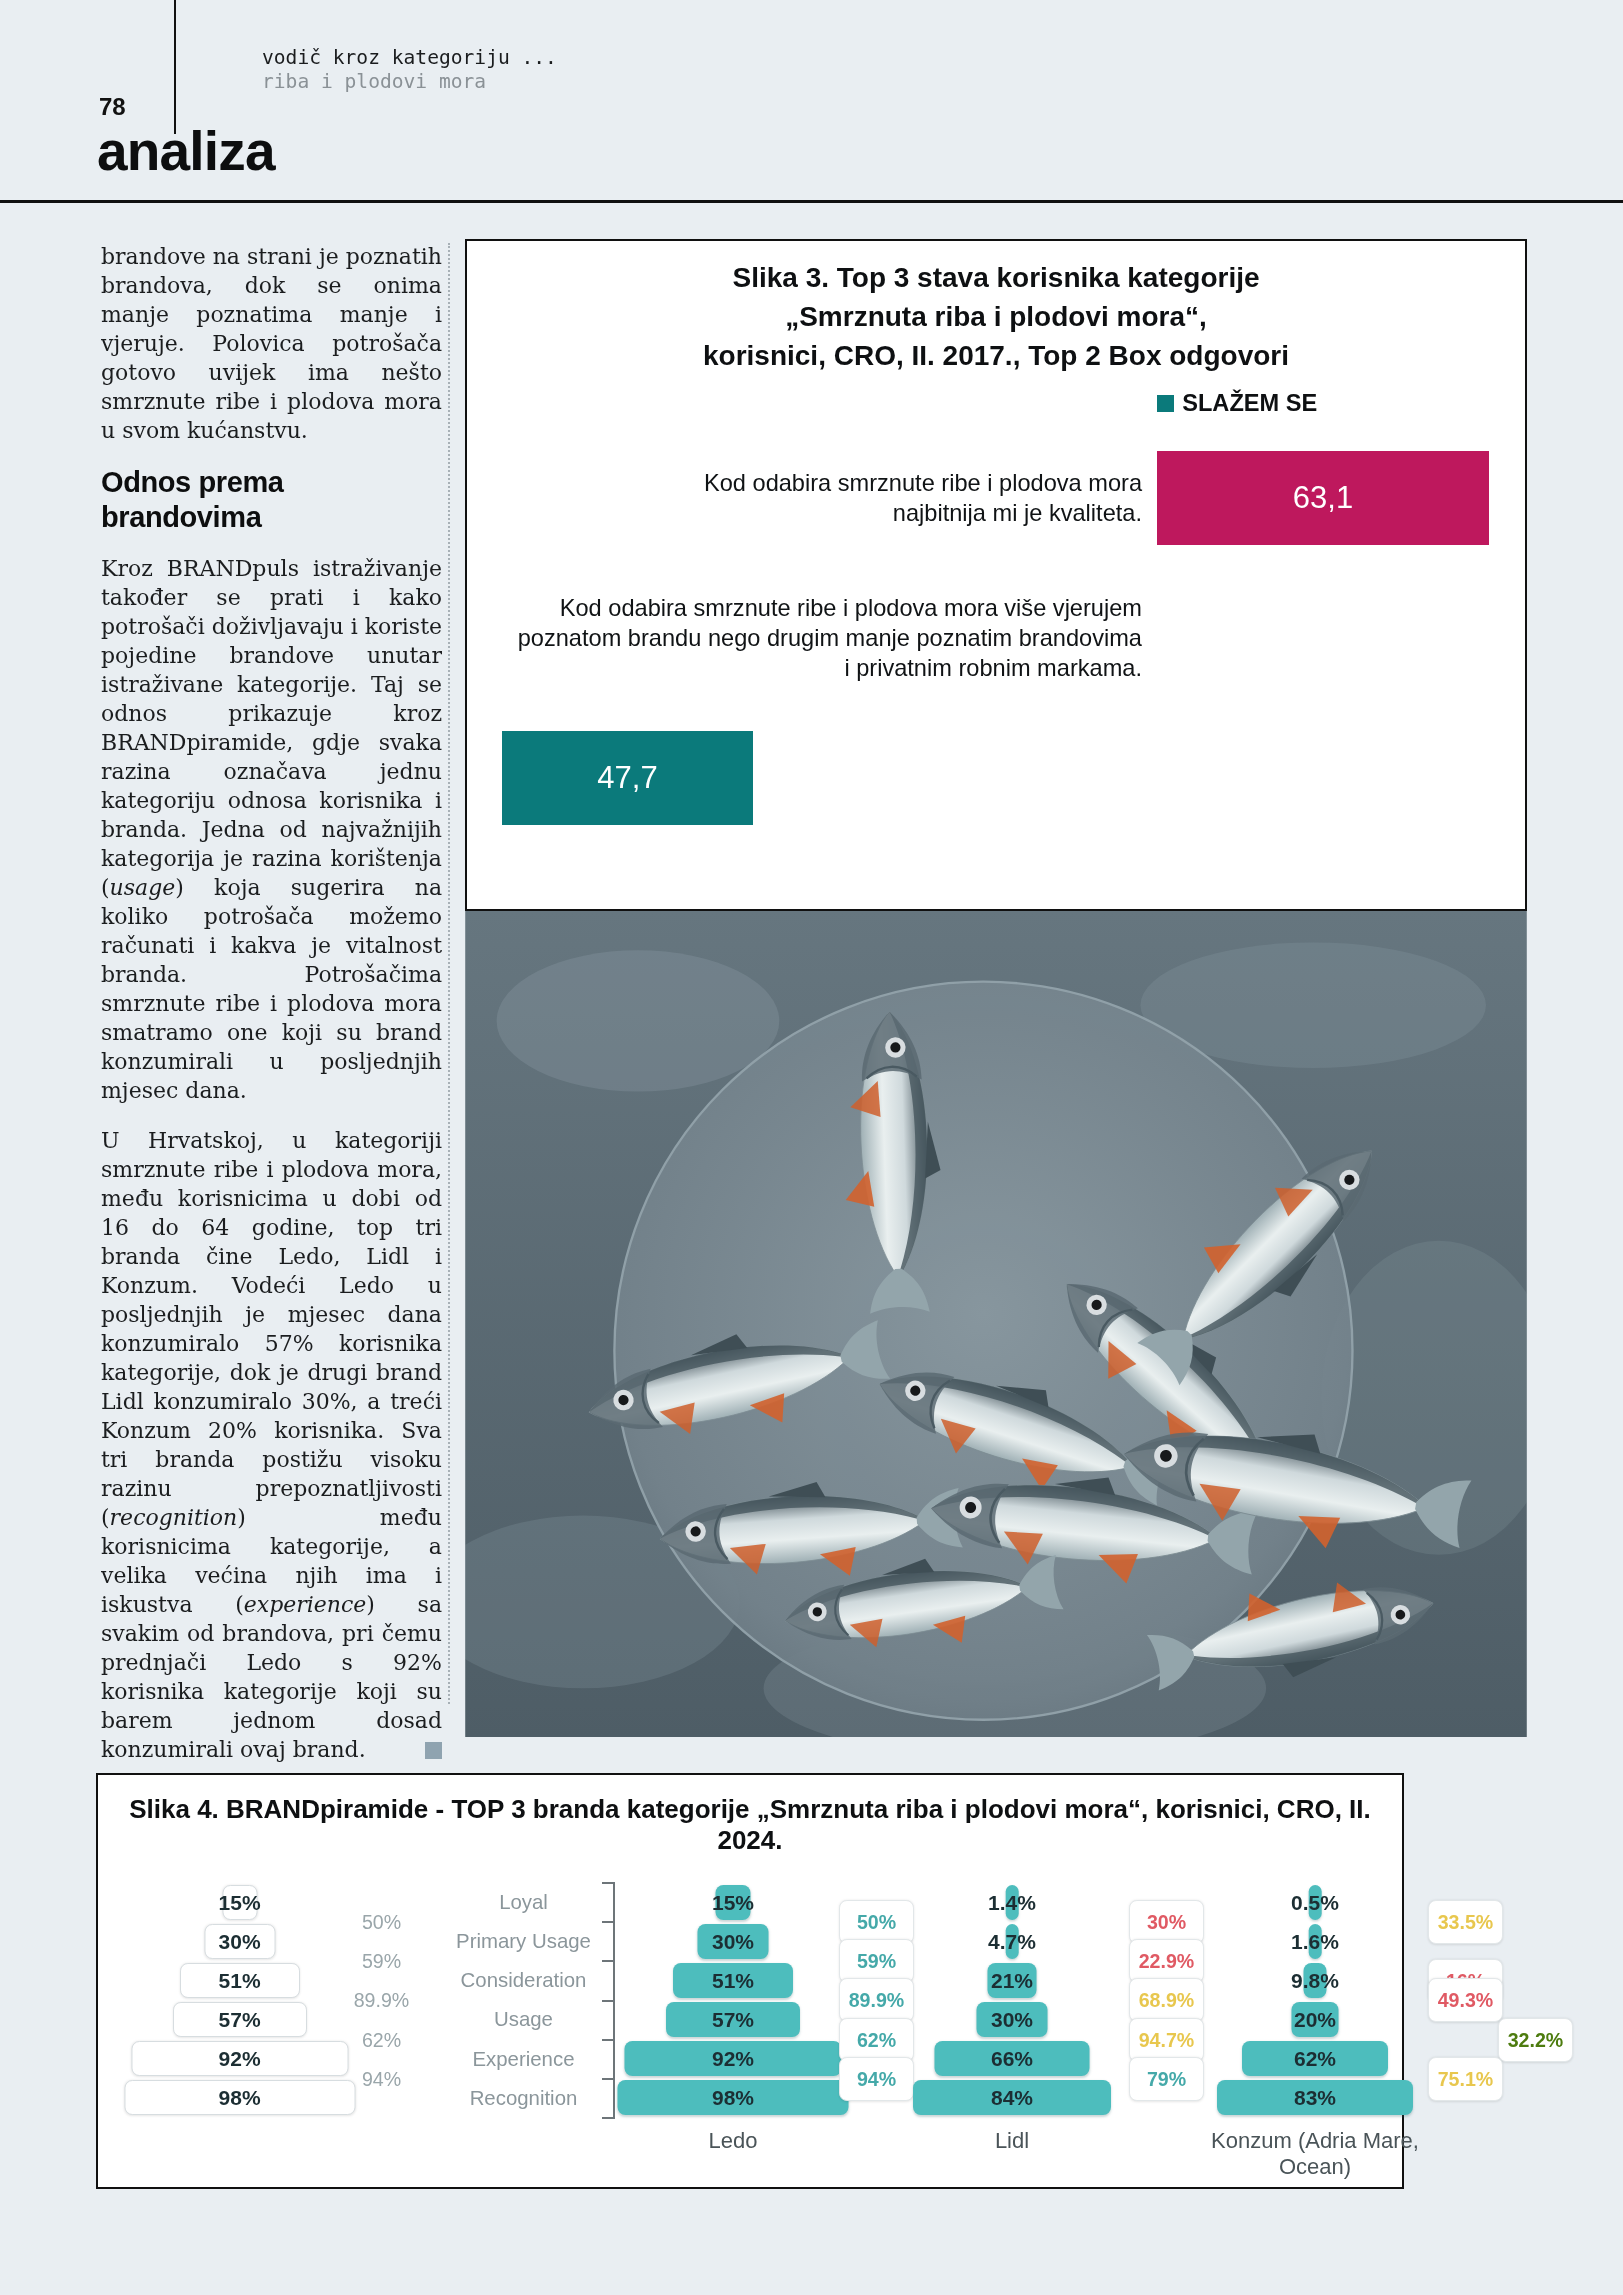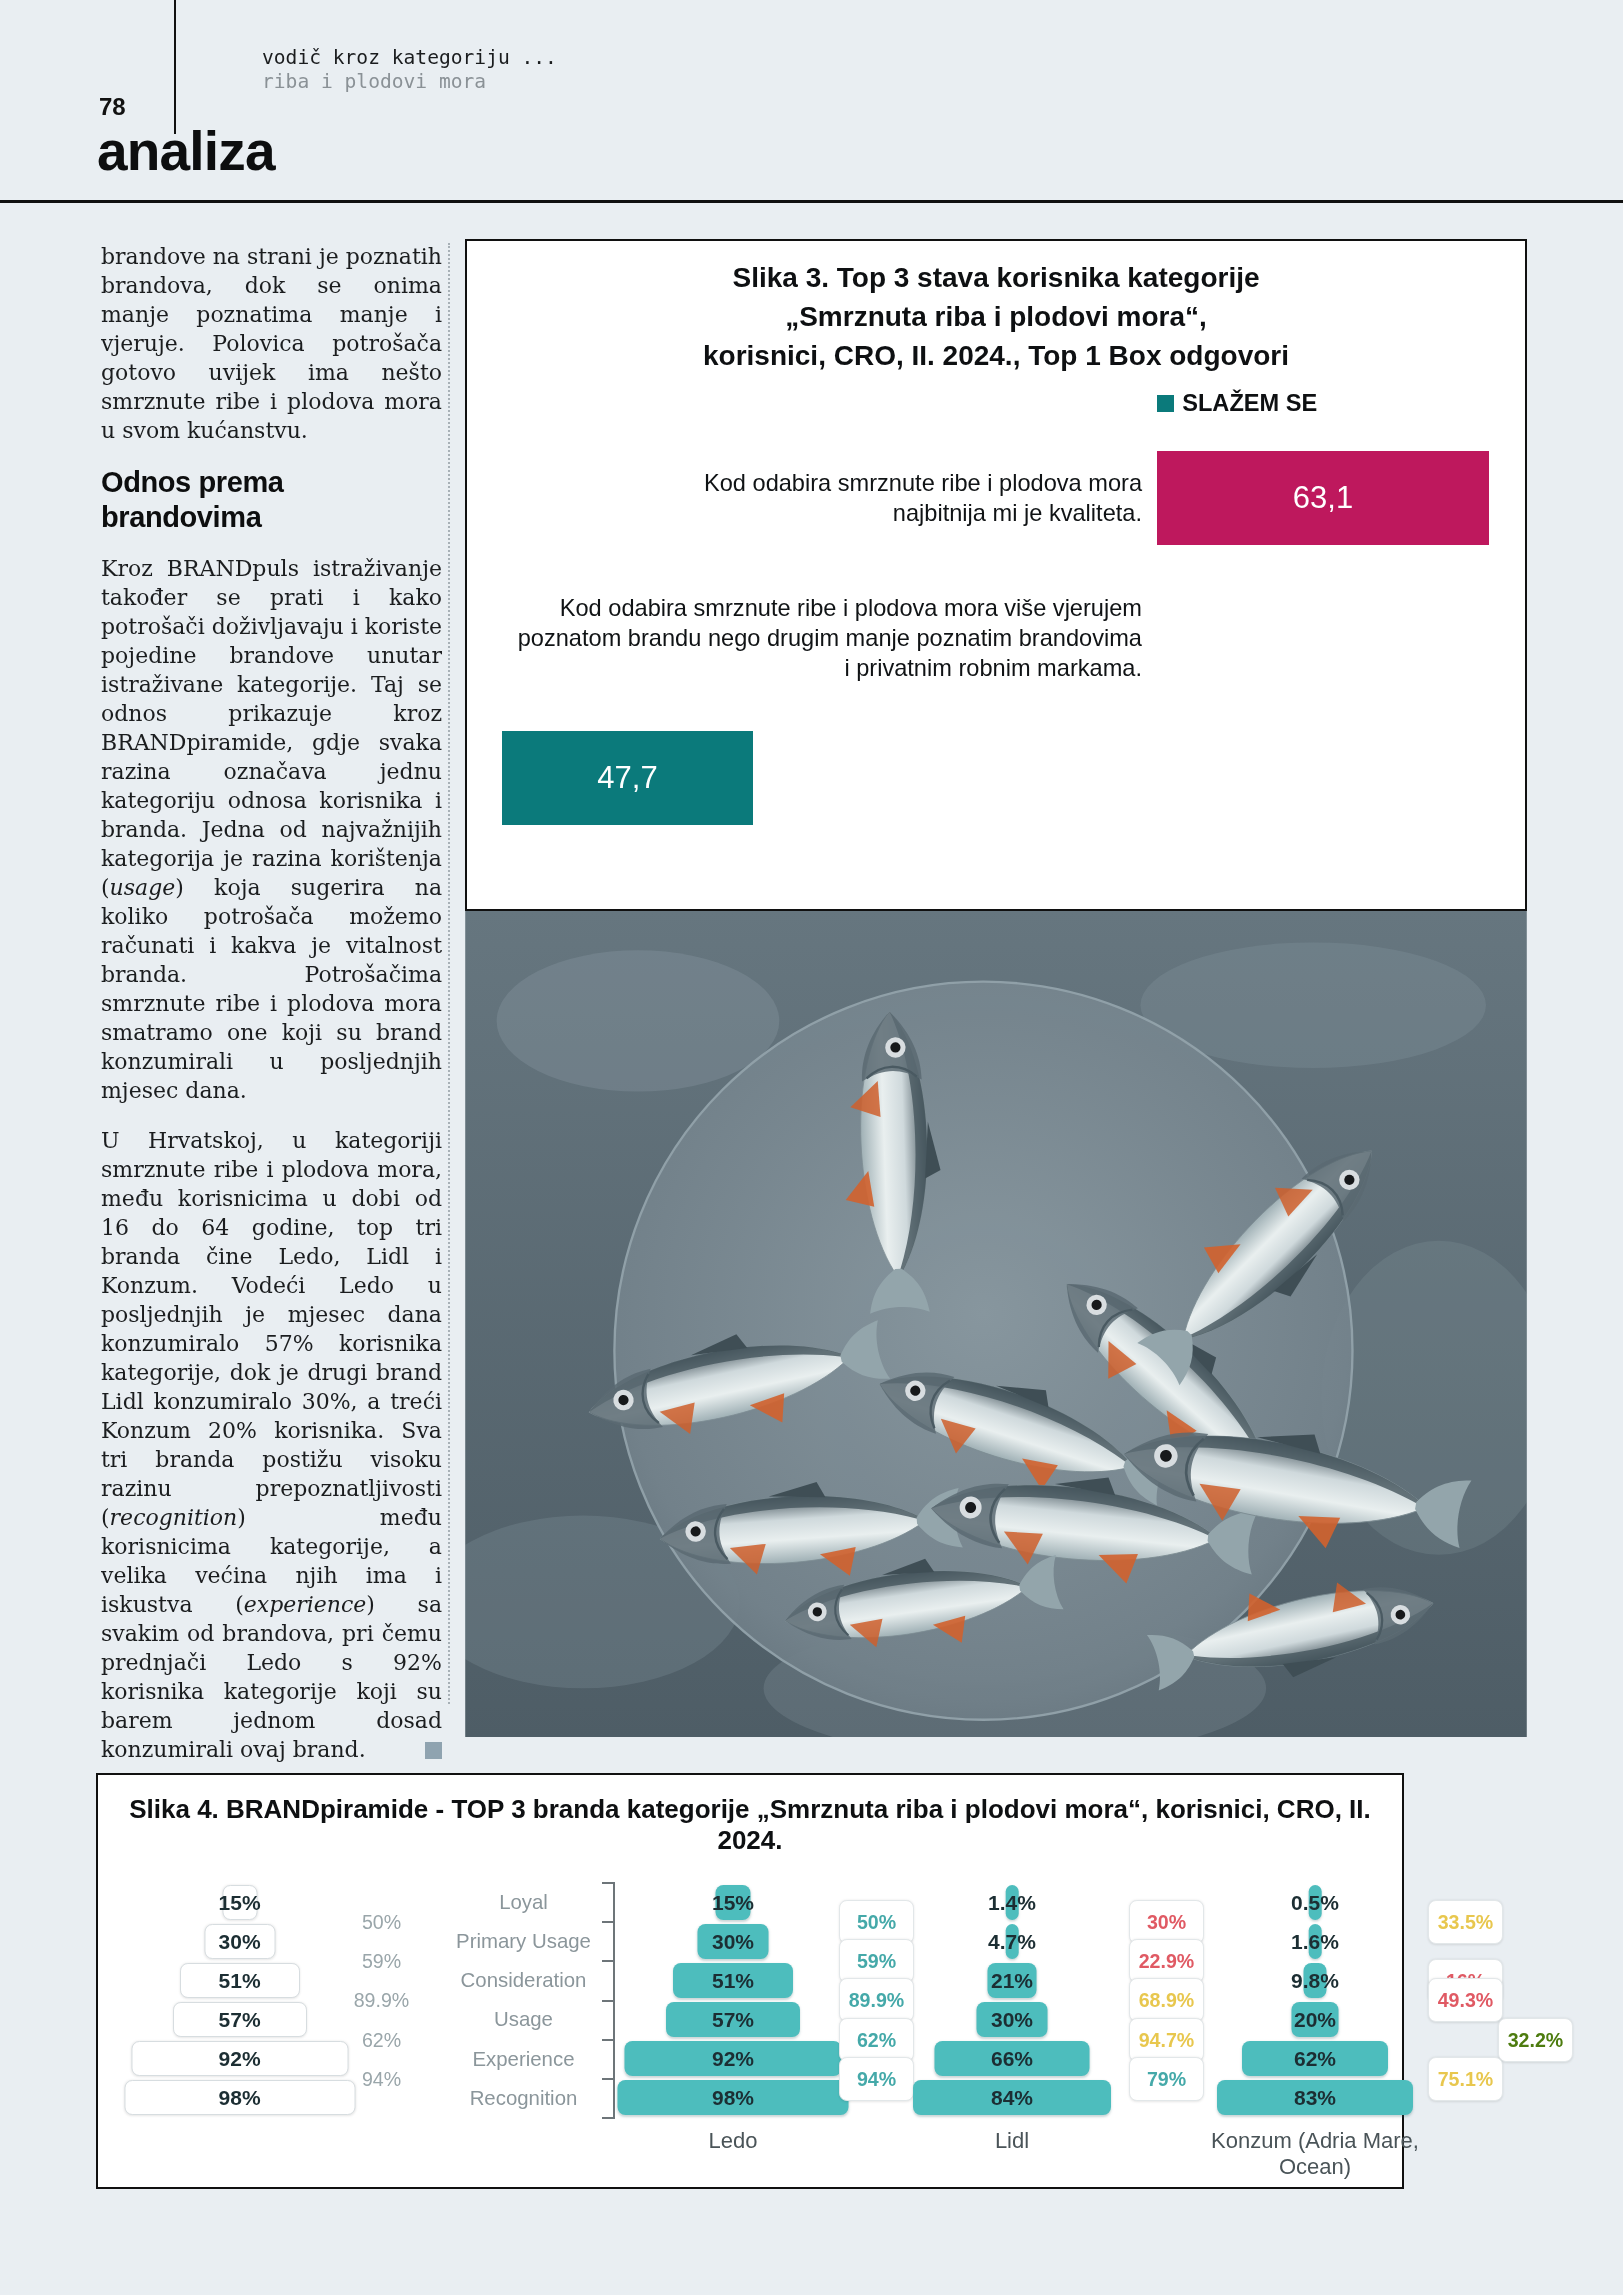--- a/index.html
+++ b/index.html
@@ -81,21 +81,21 @@
     <p class="subhead">Odnos prema brandovima</p>
     <p><span>Kroz BRANDpuls istraživanje također se prati i kako potrošači doživljavaju i koriste pojedine brandove unutar istraživane kategorije. Taj se odnos prikazuje kroz BRANDpiramide, gdje svaka razina označava jednu kategoriju odnosa korisnika i branda. Jedna od najvažnijih kategorija je razina korištenja (</span><i>usage</i><span>) koja sugerira na koliko potrošača možemo računati i kakva je vitalnost branda. Potrošačima smrznute ribe i plodova mora smatramo one koji su brand konzumirali u posljednjih mjesec dana.</span></p>
     <p><span>U Hrvatskoj, u kategoriji smrznute ribe i plodova mora, među korisnicima u dobi od 16 do 64 godine, top tri branda čine Ledo, Lidl i Konzum. Vodeći Ledo u posljednjih je mjesec dana konzumiralo 57% korisnika kategorije, dok je drugi brand Lidl konzumiralo 30%, a treći Konzum 20% korisnika. Sva tri branda postižu visoku razinu prepoznatljivosti (</span><i>recognition</i><span>) među korisnicima kategorije, a velika većina njih ima i iskustva (</span><i>experience</i><span>) sa svakim od brandova, pri čemu prednjači Ledo s 92% korisnika kategorije koji su barem jednom dosad konzumirali ovaj brand.</span><span class="endmark"></span></p>
   </div>
   <div class="col-divider"></div>
 
   <div class="f3-panel">
     <div class="f3-title">
       <div>Slika 3. Top 3 stava korisnika kategorije</div>
       <div>„Smrznuta riba i plodovi mora“,</div>
-      <div>korisnici, CRO, II. 2024., Top 1 Box odgovori</div>
+      <div>korisnici, CRO, II. 2017., Top 2 Box odgovori</div>
     </div>
     <div class="f3-legend">
       <span class="sq" id="f3-legend-sq" style="background: rgb(11, 122, 123);"></span>
       <span class="lt">SLAŽEM SE</span>
     </div>
     <div class="f3-rows" id="f3-rows">
         <div class="f3-row">
           <div class="f3-label">Kod odabira smrznute ribe i plodova mora
 najbitnija mi je kvaliteta.</div>
           <div class="f3-bar" style="width: 332px; background: #be185d;">

